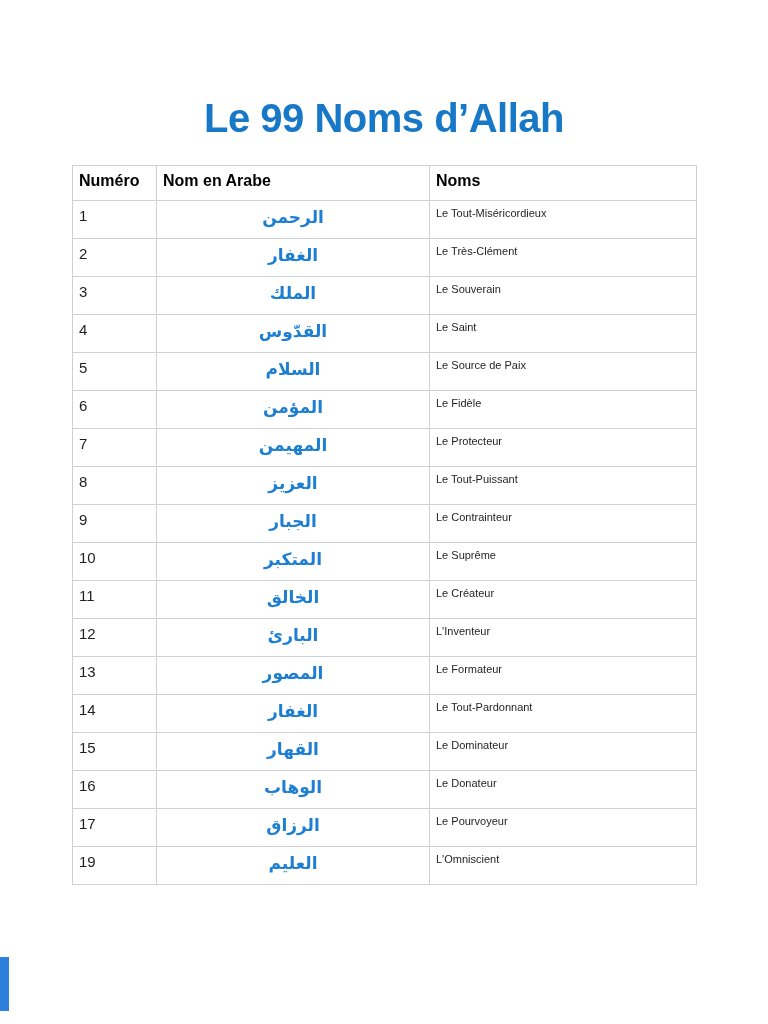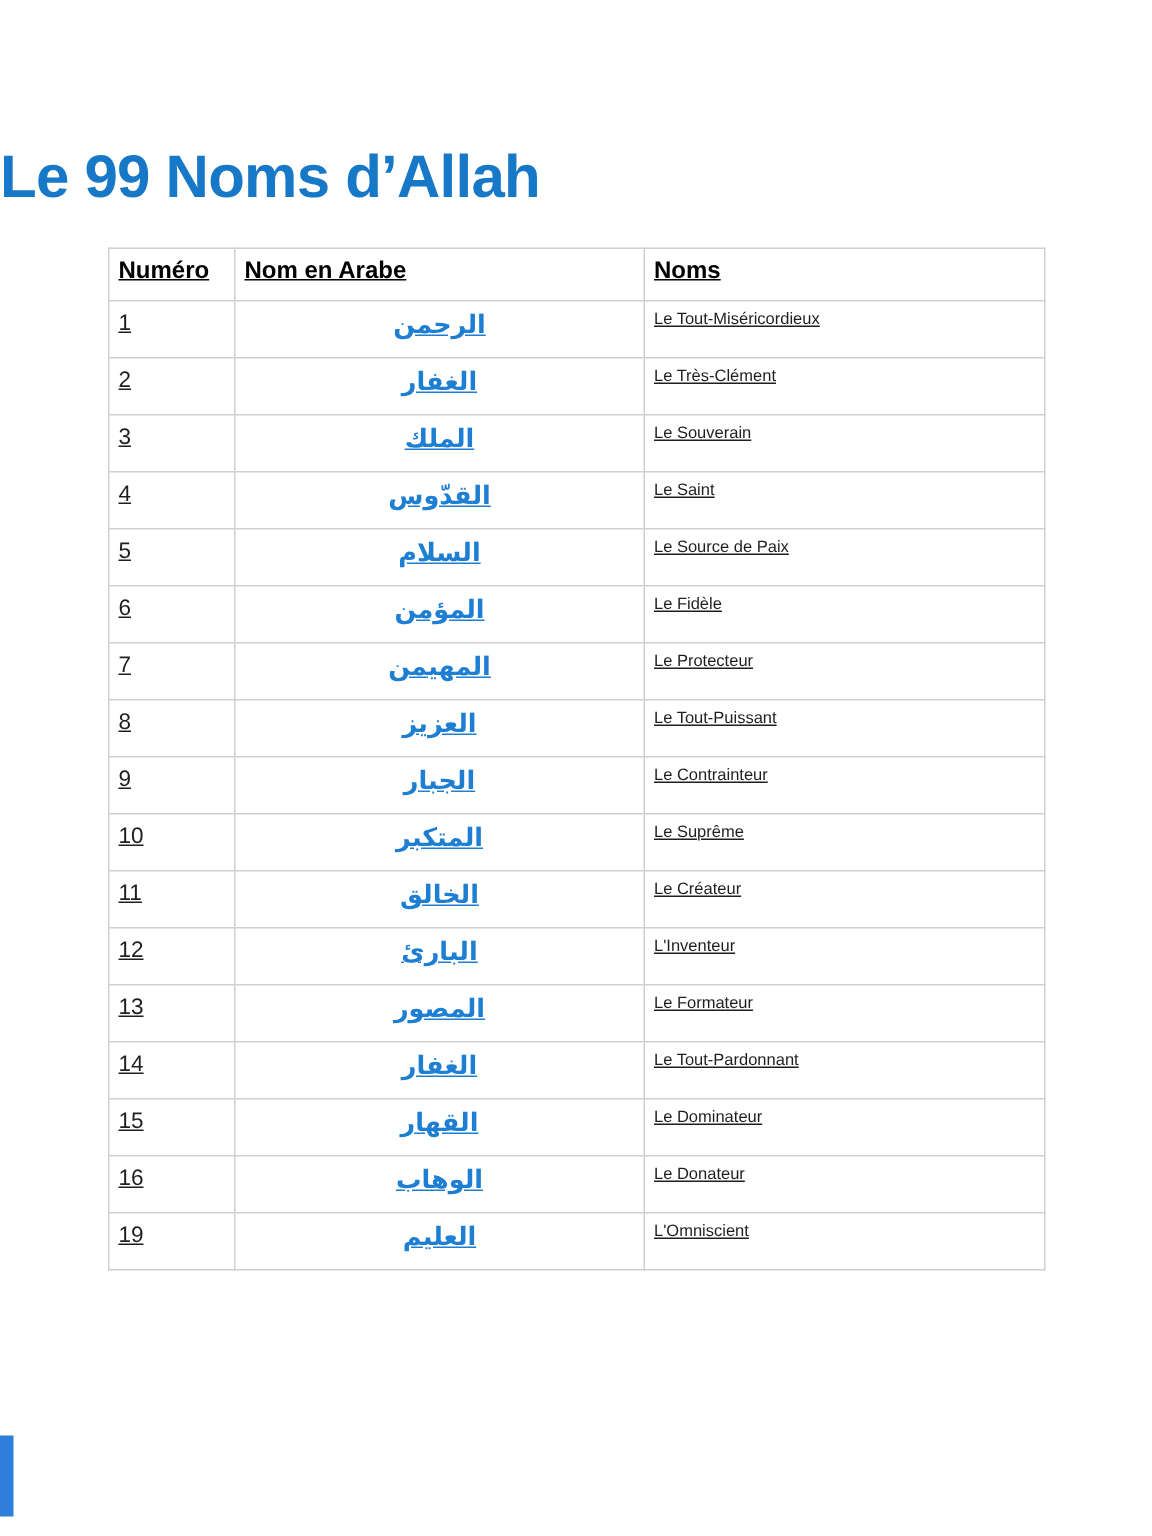--- a/index.html
+++ b/index.html
@@ -15,20 +15,21 @@
     background:#ffffff;
     font-family:"Liberation Sans", sans-serif;
     position:relative;
     overflow:hidden;
   }
   .page{position:absolute;inset:0;}
   h1.doc-title{
     position:absolute;
     top:96px;left:0;width:100%;
     margin:0;
+    text-align:center;
     font-size:40px;
     font-weight:bold;
     color:var(--title-blue);
     letter-spacing:-0.5px;
   }
   table.names{
     position:absolute;
     left:72px;top:165px;
     width:624px;
     border-collapse:collapse;
@@ -38,21 +39,20 @@
   col.c2{width:273px;}
   col.c3{width:267px;}
   th,td{
     border:1px solid var(--border-gray);
     vertical-align:top;
     padding:6px 6px 2px 6px;
     box-sizing:border-box;
     text-align:left;
     overflow:hidden;
     white-space:nowrap;
-    text-decoration:underline;
   }
   th{
     height:35px;
     font-size:16px;
     font-weight:bold;
     color:#000000;
   }
   td{height:38px;}
   td.c-num{font-size:15px;color:var(--text-black);font-weight:normal;}
   td.c-ar{
@@ -180,20 +180,25 @@
     <td class="c-ar">القهار</td>
     <td class="c-sens">Le Dominateur</td>
   </tr>
 
   <tr>
     <td class="c-num">16</td>
     <td class="c-ar">الوهاب</td>
     <td class="c-sens">Le Donateur</td>
   </tr>
 
+  <tr>
+    <td class="c-num">17</td>
+    <td class="c-ar">الرزاق</td>
+    <td class="c-sens">Le Pourvoyeur</td>
+  </tr>
 
 
   <tr>
     <td class="c-num">19</td>
     <td class="c-ar">العليم</td>
     <td class="c-sens">L'Omniscient</td>
   </tr>
 </tbody>
   </table>
 

